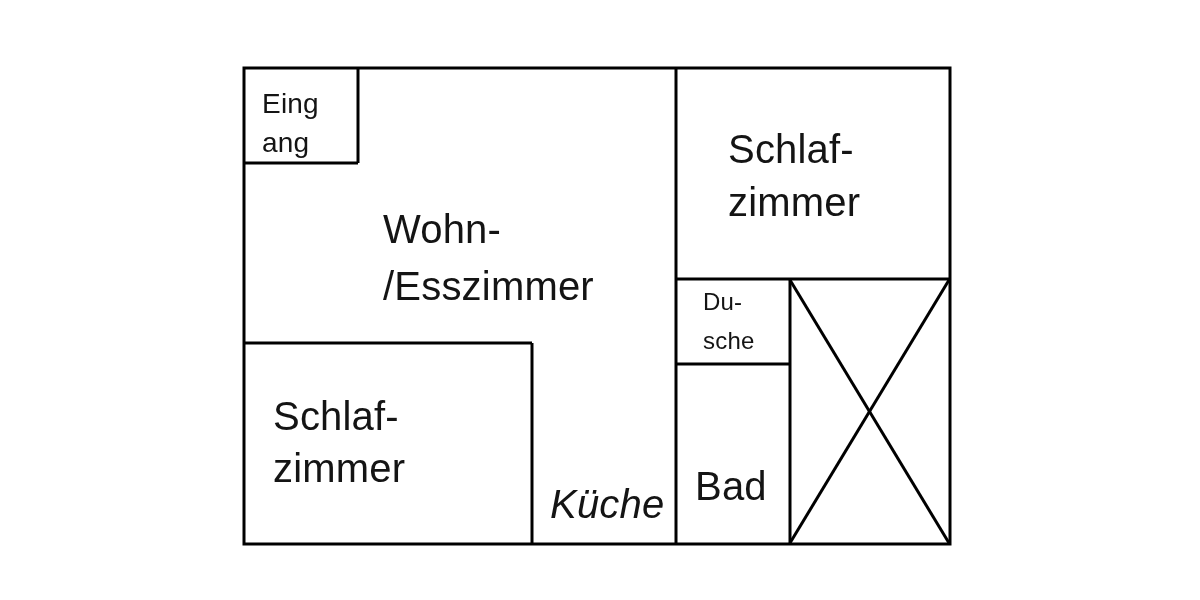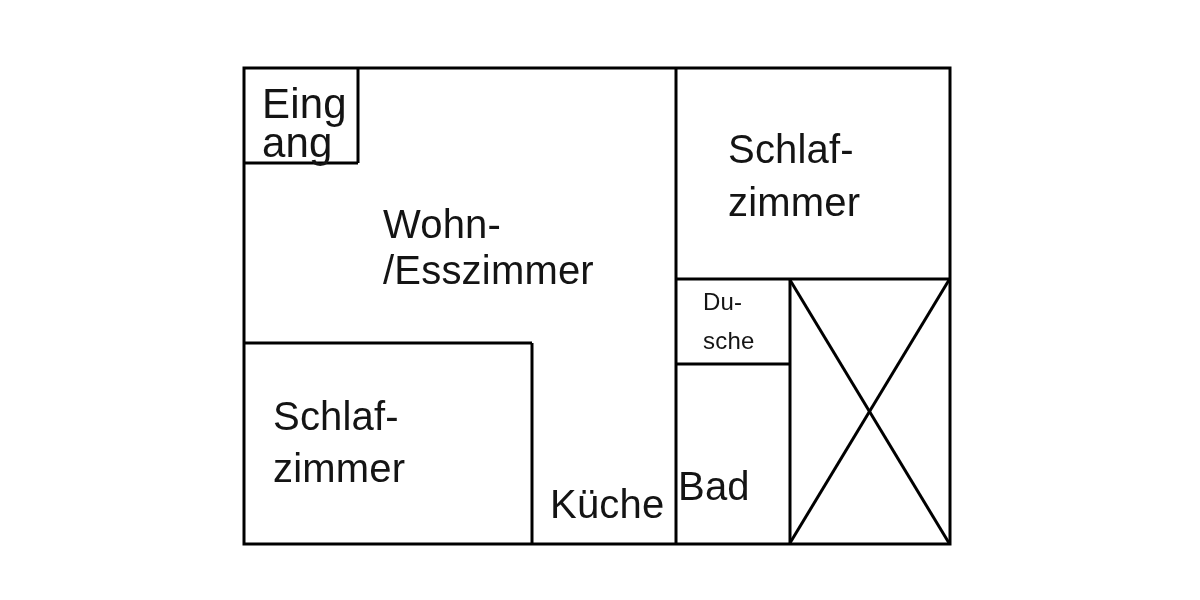--- a/index.html
+++ b/index.html
@@ -24,27 +24,27 @@
     stroke: #000000;
     stroke-width: 3;
     fill: none;
   }
   .room-label {
     position: absolute;
     white-space: pre-line;
     color: #141414;
     letter-spacing: 0.2px;
   }
-  .lbl-eingang       { left: 262px; top: 84px;  font-size: 42px; line-height: 39px; }
-  .lbl-wohn          { left: 383px; top: 201px; font-size: 40px; line-height: 46px; }
+  .lbl-eingang       { left: 262px; top: 84px;  font-size: 28px; line-height: 39px; }
+  .lbl-wohn          { left: 383px; top: 201px; font-size: 40px; line-height: 57px; }
   .lbl-schlaf-oben   { left: 728px; top: 123px; font-size: 40px; line-height: 53px; }
   .lbl-dusche        { left: 703px; top: 282px; font-size: 24px; line-height: 39px; }
   .lbl-schlaf-unten  { left: 273px; top: 390px; font-size: 40px; line-height: 52px; }
-  .lbl-kueche        { left: 550px; top: 480px; font-size: 40px; line-height: 48px; }
-  .lbl-bad           { left: 678px; top: 462px; font-size: 40px; line-height: 48px; }
+  .lbl-kueche        { left: 550px; top: 480px; font-size: 40px; line-height: 48px; font-style: italic; }
+  .lbl-bad           { left: 695px; top: 462px; font-size: 40px; line-height: 48px; }
 </style>
 </head>
 <body>
 
 <div class="stage">
 
   <svg class="plan-svg" width="1200" height="600" viewBox="0 0 1200 600">
 
     <rect x="244" y="68" width="706" height="476"></rect>
 

